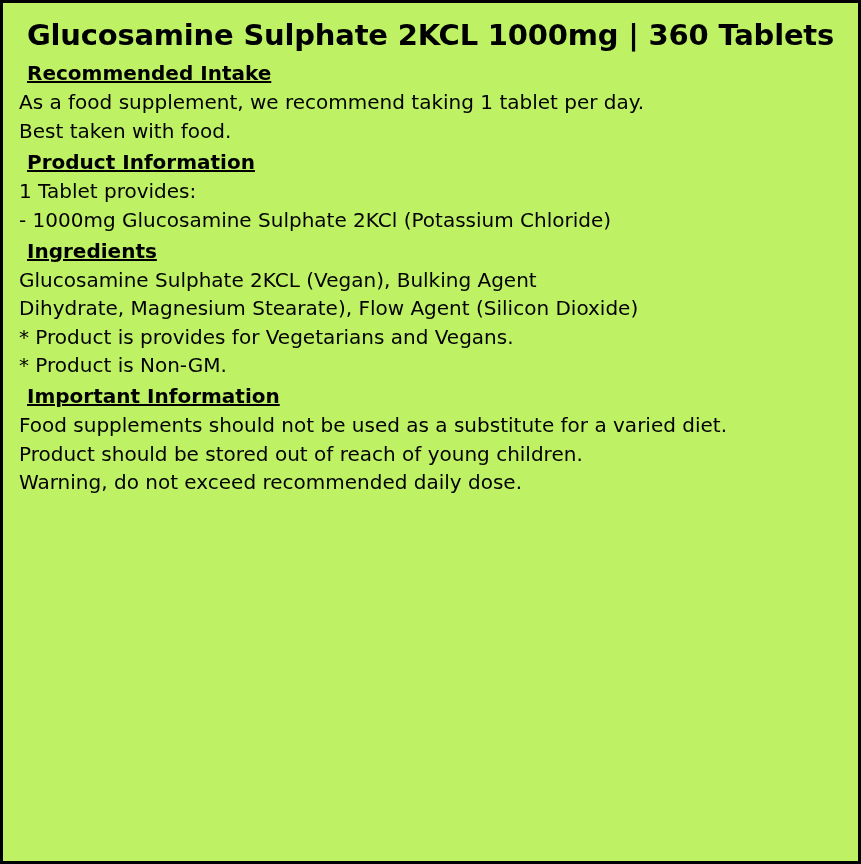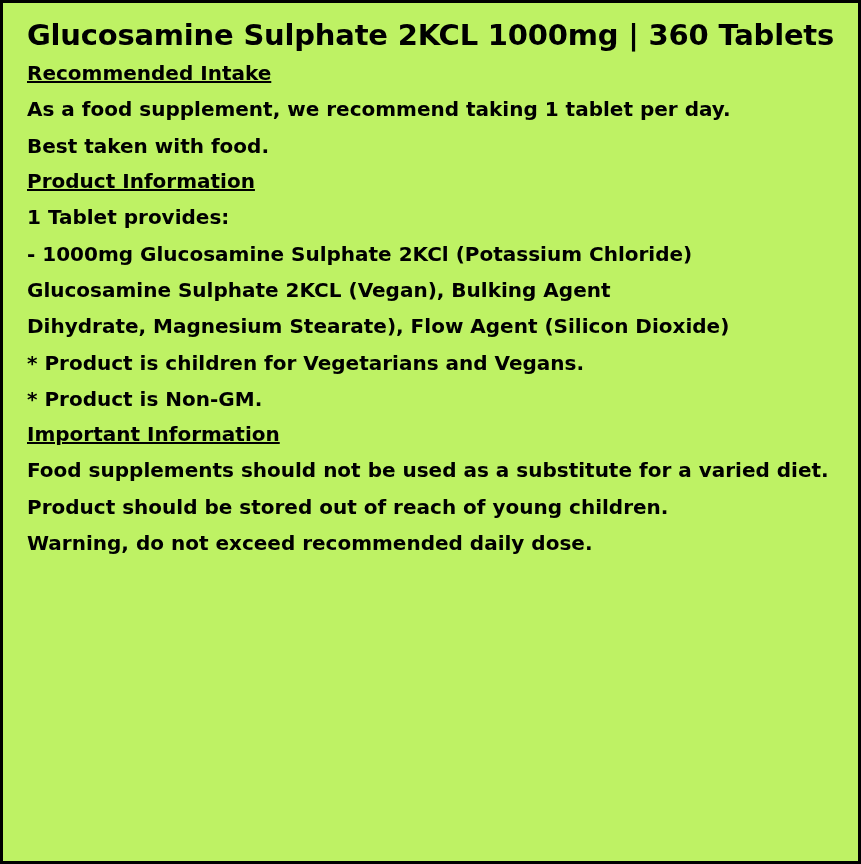--- a/index.html
+++ b/index.html
@@ -34,23 +34,22 @@
   .section-heading {
     font-size: 20px;
     font-weight: bold;
     text-decoration: underline;
     line-height: 1.35;
     margin: 4px 0 1px 8px;
   }
   .body-line {
     font-size: 20px;
     line-height: 1.42;
-    margin: 8px;
+    margin: 0;
     white-space: pre-wrap;
-    font-weight: bold;
   }
 </style>
 </head>
 <body>
 
 <div class="label">
 
   <div class="product-title">Glucosamine Sulphate 2KCL 1000mg | 360 Tablets</div>
 
   <div class="section">
@@ -59,23 +58,24 @@
     <p class="body-line">Best taken with food.</p>
   </div>
 
   <div class="section">
     <div class="section-heading">Product Information</div>
     <p class="body-line">1 Tablet provides:</p>
     <p class="body-line">- 1000mg Glucosamine Sulphate 2KCl (Potassium Chloride)</p>
   </div>
 
   <div class="section">
+    <div class="section-heading">Ingredients</div>
     <p class="body-line">Glucosamine Sulphate 2KCL (Vegan), Bulking Agent</p>
     <p class="body-line">Dihydrate, Magnesium Stearate), Flow Agent (Silicon Dioxide)</p>
-    <p class="body-line">* Product is children for Vegetarians and Vegans.</p>
+    <p class="body-line">* Product is provides for Vegetarians and Vegans.</p>
     <p class="body-line">* Product is Non-GM.</p>
   </div>
 
 
   <div class="section">
     <div class="section-heading">Important Information</div>
     <p class="body-line">Food supplements should not be used as a substitute for a varied diet.</p>
     <p class="body-line">Product should be stored out of reach of young children.</p>
     <p class="body-line">Warning, do not exceed recommended daily dose.</p>
   </div>

